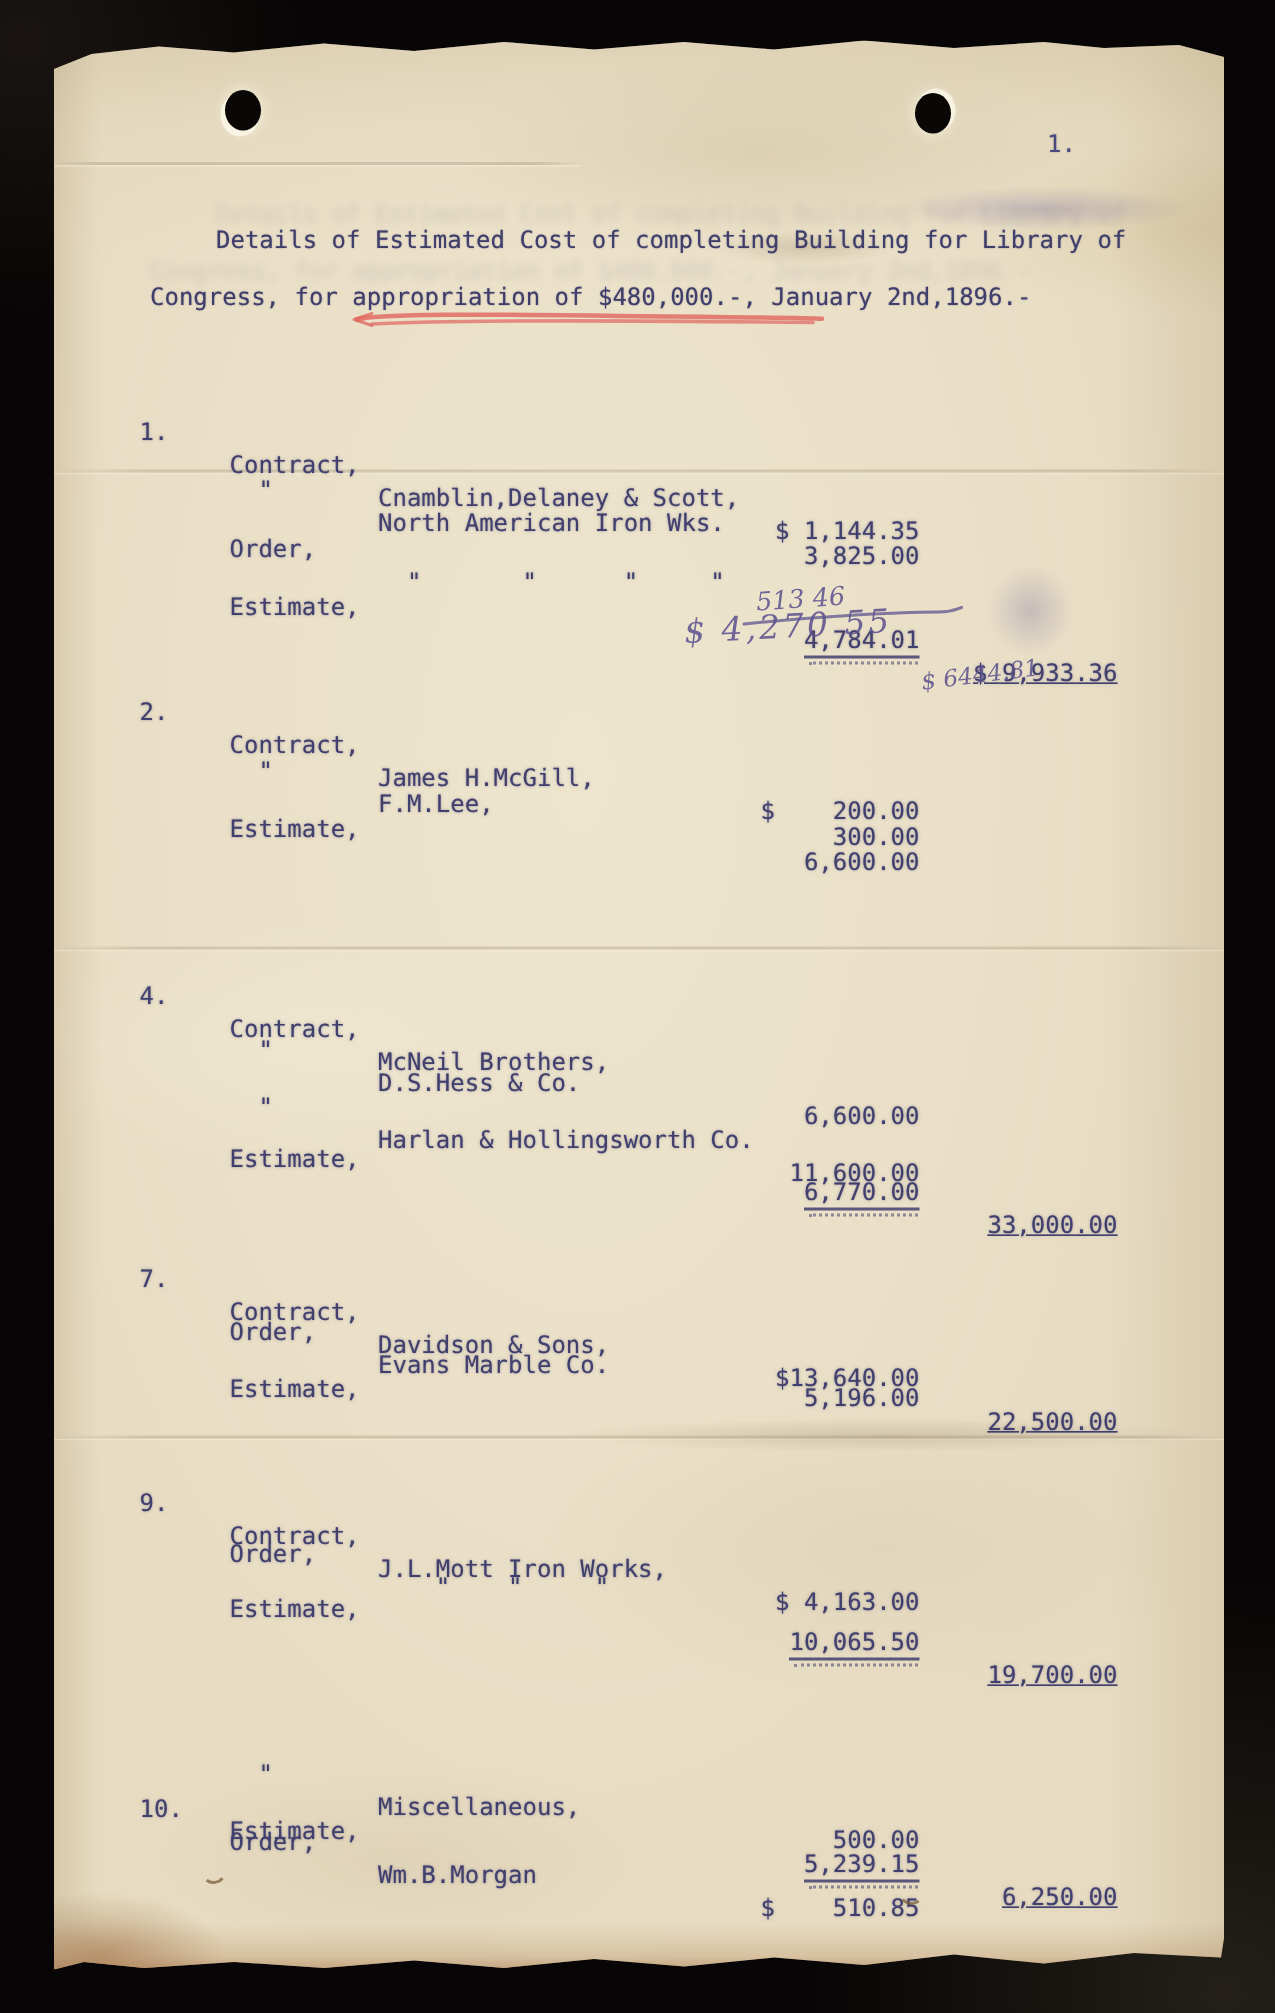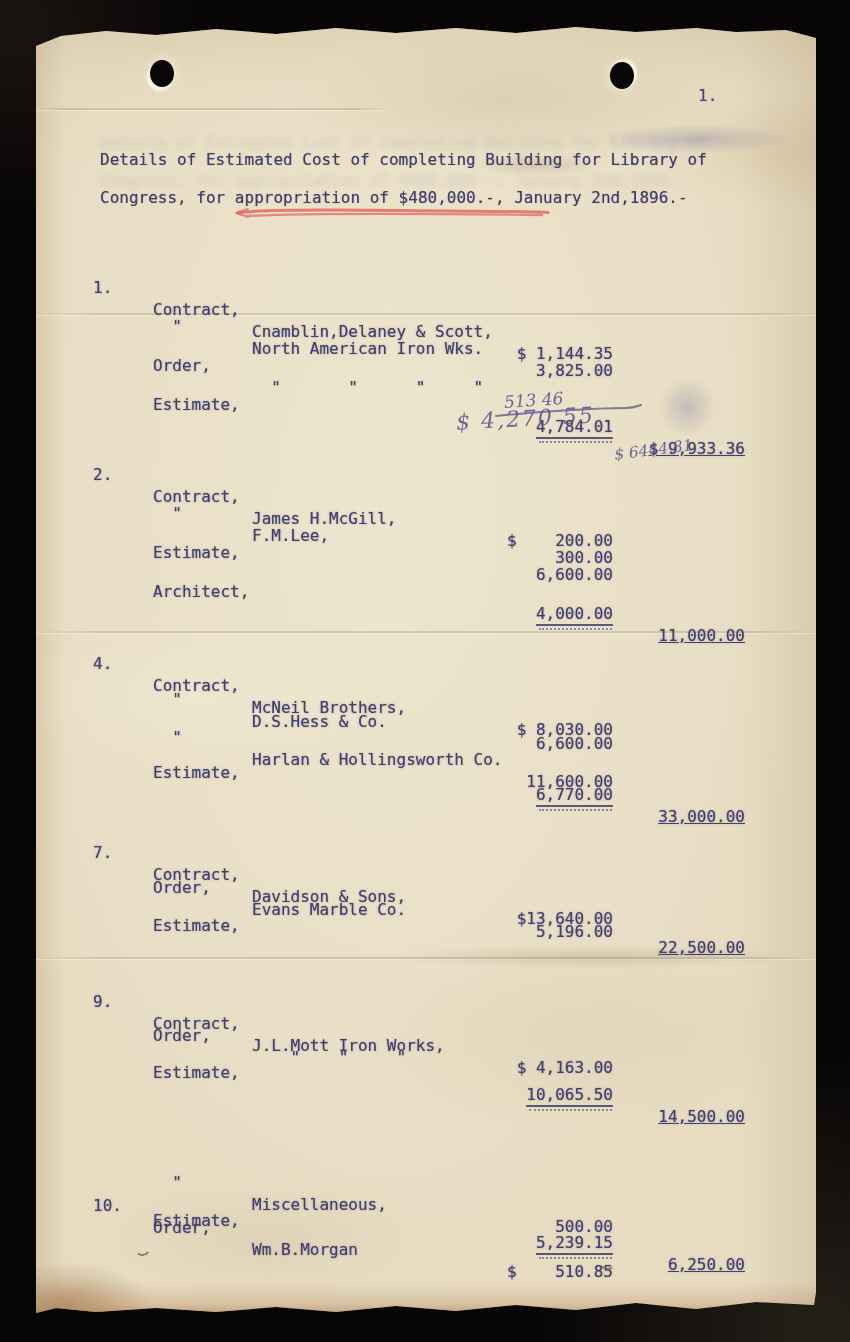--- a/index.html
+++ b/index.html
@@ -94,21 +94,21 @@
     <div class="crease" style="left:0;top:289px;width:100%;"></div>
     <div class="crease" style="left:0;top:607px;width:100%;"></div>
     <div class="crease" style="left:0;top:933px;width:100%;"></div>
     <div class="smudge purple" style="left:560px;top:100px;width:200px;height:30px;"></div>
     <div class="smudge purple" style="left:622px;top:352px;width:58px;height:62px;"></div>
     <div class="smudge grime" style="left:340px;top:922px;width:430px;height:22px;"></div>
     <div class="smudge grime" style="left:440px;top:130px;width:120px;height:22px;"></div>
 
     <div class="pagenum">1.</div>
 
-    <div class="heading" style="top:125px;">Details of Estimated Cost of completing Building for Library of</div>
+    <div class="heading" style="top:125px;margin-left:44px;">Details of Estimated Cost of completing Building for Library of</div>
     <div class="heading" style="top:163px;">Congress, for appropriation of $480,000.-, January 2nd,1896.-</div>
     <svg class="redline" style="left:198px;top:181px;" width="318" height="14" viewBox="0 0 318 14">
       <path d="M4 8 C 20 4, 90 4.5, 170 5.5 S 300 6.5, 314 7.5" stroke="#e0655e" stroke-width="3" fill="none" opacity="0.8" stroke-linecap="round"></path>
       <path d="M14 11 C 70 8, 180 8.5, 308 10" stroke="#e0655e" stroke-width="2.4" fill="none" opacity="0.7" stroke-linecap="round"></path>
       <path d="M2 8 L 14 4 M2 8 L 14 12" stroke="#e0655e" stroke-width="2" fill="none" opacity="0.75" stroke-linecap="round"></path>
     </svg>
 
     <div class="trow" style="top:231px;">
       <span class="c-num">1.</span>
       <span class="c-label">Contract,</span>
@@ -145,31 +145,25 @@
     <div class="hand" style="left:578px;top:417px;font-size:15.5px;transform:rotate(-7deg);">$ 6444.81</div>
     <div class="trow" style="top:457px;">
       <span class="c-label">  "</span>
       <span class="c-name">F.M.Lee,</span>
       <span class="c-amt">300.00</span>
     </div>
     <div class="trow" style="top:496px;">
       <span class="c-label">Estimate,</span>
       <span class="c-amt">6,600.00</span>
     </div>
-    <div class="trow" style="top:535px;">
-      <span class="c-label">Architect,</span>
-      <span class="c-amt"><span class="u">4,000.00</span></span>
-      <span class="c-total">11,000.00</span>
-    </div>
 
     <div class="trow" style="top:607px;">
       <span class="c-num">4.</span>
       <span class="c-label">Contract,</span>
       <span class="c-name">McNeil Brothers,</span>
-      <span class="c-amt">$ 8,030.00</span>
     </div>
     <div class="trow" style="top:643px;">
       <span class="c-label">  "</span>
       <span class="c-name">D.S.Hess &amp; Co.</span>
       <span class="c-amt">6,600.00</span>
     </div>
     <div class="trow" style="top:681px;">
       <span class="c-label">  "</span>
       <span class="c-name">Harlan &amp; Hollingsworth Co.</span>
       <span class="c-amt">11,600.00</span>
@@ -202,21 +196,21 @@
       <span class="c-name">J.L.Mott Iron Works,</span>
       <span class="c-amt">$ 4,163.00</span>
     </div>
     <div class="trow" style="top:979px;">
       <span class="c-label">Order,</span>
       <span class="c-name">    "    "     "</span>
     </div>
     <div class="trow" style="top:1016px;">
       <span class="c-label">Estimate,</span>
       <span class="c-amt"><span class="u">10,065.50</span></span>
-      <span class="c-total">14,500.00</span>
+      <span class="c-total">19,700.00</span>
     </div>
 
     <div class="trow" style="top:1149px;">
       <span class="c-num">10.</span>
       <span class="c-label">Order,</span>
       <span class="c-name">Wm.B.Morgan</span>
       <span class="c-amt">$    510.85</span>
     </div>
     <div class="trow" style="top:1126px;">
       <span class="c-label">  "</span>

